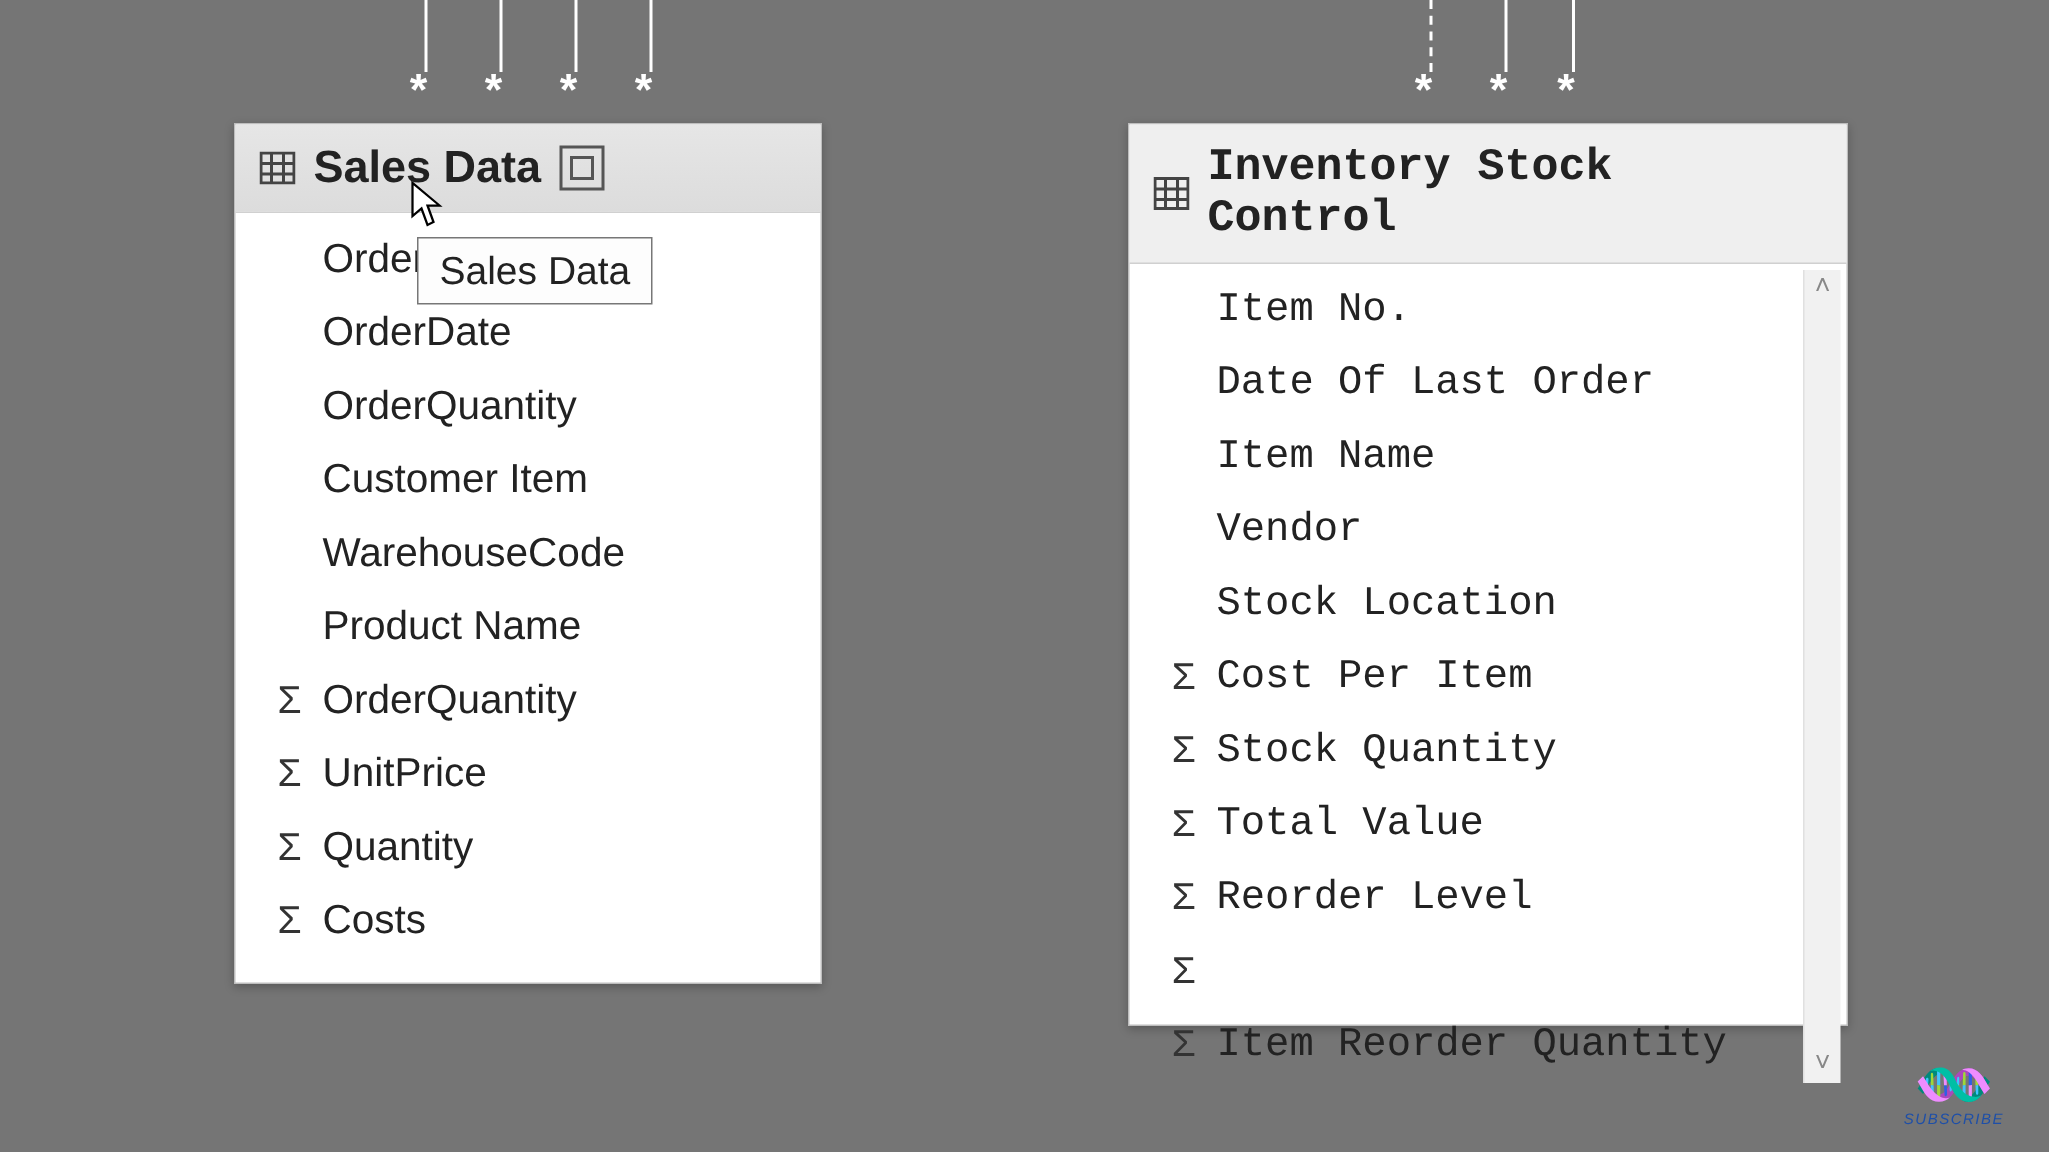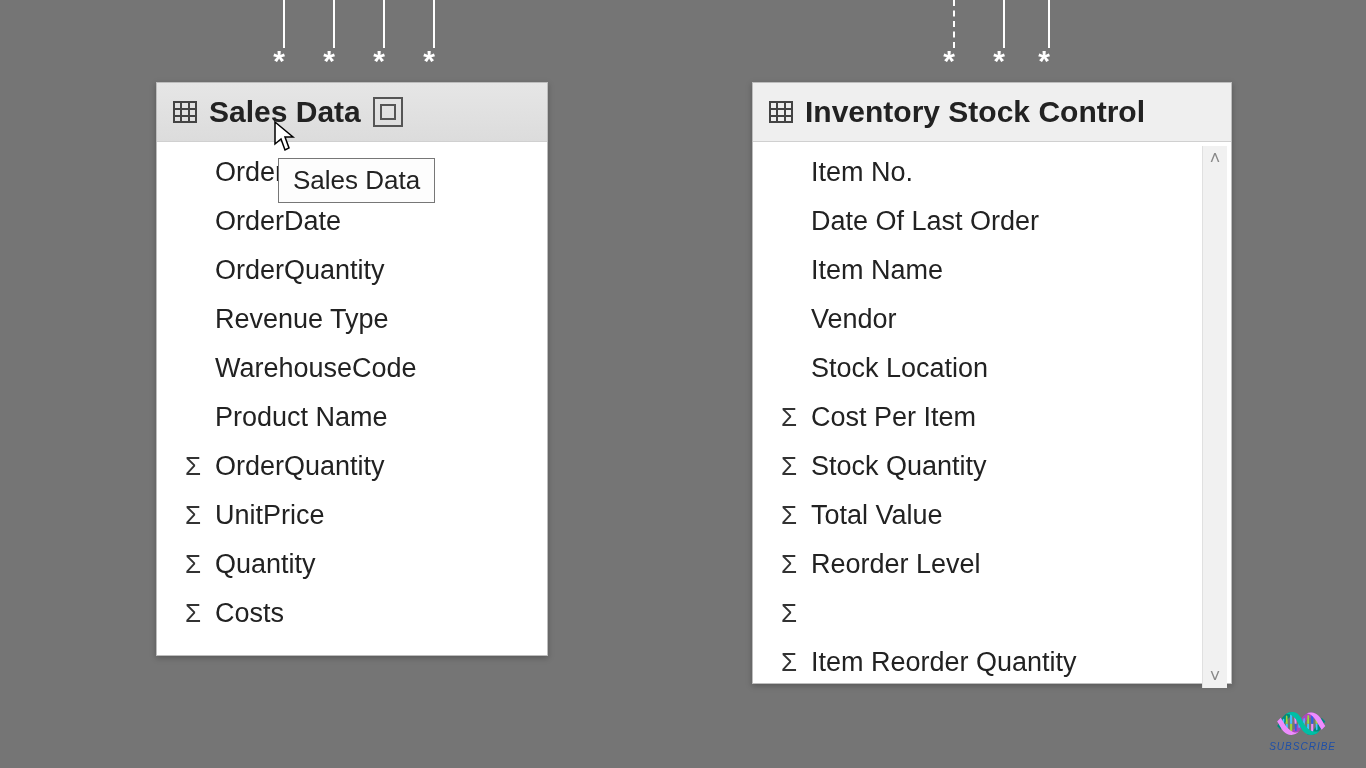--- a/index.html
+++ b/index.html
@@ -66,20 +66,21 @@
     left: 156px;
     top: 82px;
     width: 390px;
     height: 572px;
   }
   .table-card.inventory {
     left: 752px;
     top: 82px;
     width: 478px;
     height: 600px;
+    font-family: Liberation Mono, monospace;
   }
 
   .card-header {
     display: flex;
     align-items: center;
     gap: 12px;
     padding: 12px 16px 12px 16px;
     border-bottom: 1px solid #d0d0d0;
     background: #efefef;
   }
@@ -269,21 +270,21 @@
       <div class="field-row">
         <span class="sigma-col"></span>
         <span class="field-name">OrderDate</span>
       </div>
       <div class="field-row">
         <span class="sigma-col"></span>
         <span class="field-name">OrderQuantity</span>
       </div>
       <div class="field-row">
         <span class="sigma-col"></span>
-        <span class="field-name">Revenue Type</span>
+        <span class="field-name">Customer Item</span>
       </div>
       <div class="field-row">
         <span class="sigma-col"></span>
         <span class="field-name">WarehouseCode</span>
       </div>
       <div class="field-row">
         <span class="sigma-col"></span>
         <span class="field-name">Product Name</span>
       </div>
       <div class="field-row numeric">

